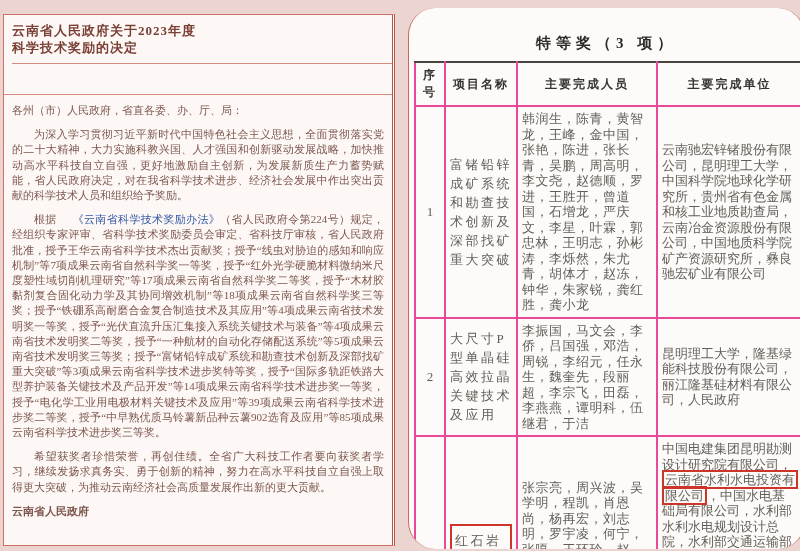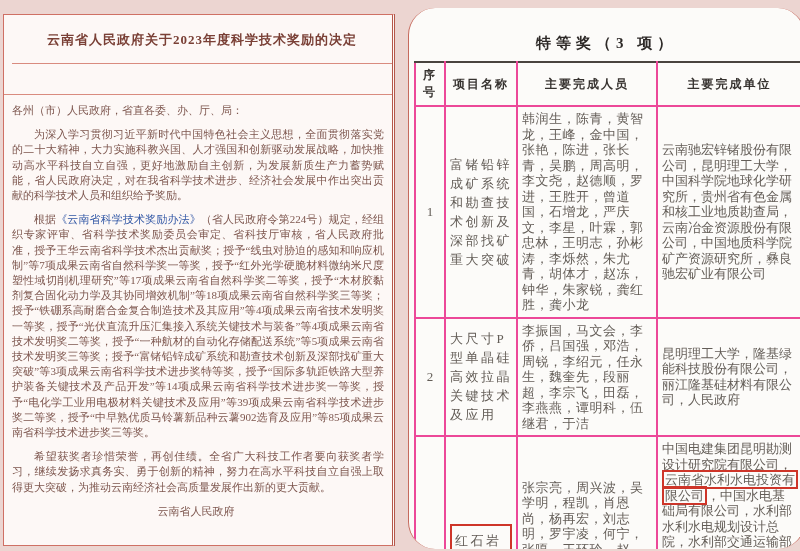--- a/index.html
+++ b/index.html
@@ -5,29 +5,29 @@
   html,body{margin:0;padding:0;}
   body{width:800px;height:551px;overflow:hidden;background:#ecd5d1;
        font-family:"Liberation Serif", serif;}
   .stage{position:relative;width:800px;height:551px;overflow:hidden;}
 
   
   .doc{position:absolute;left:3px;top:14px;width:392px;height:532px;
        background:#fdf8f6;border:1px solid #cf7064;border-right:3px double #b5574a;
        box-sizing:border-box;overflow:hidden;}
   .doc-title-box{height:48px;border-bottom:1px solid #d98b7f;
-       display:flex;flex-direction:row;justify-content:center;align-items:center;margin-left:8px;}
+       display:flex;flex-direction:column;justify-content:center;margin-left:8px;}
   .doc-title-box div{font-size:13px;font-weight:bold;color:#7a4036;line-height:17px;letter-spacing:1px;}
   .doc-band{height:30px;border-bottom:1px solid #d98b7f;}
   .doc-body{padding:8px 8px 0 8px;color:#7d564e;font-size:11px;line-height:15.2px;
        text-align:justify;}
   .doc-body p{margin:0 0 9px 0;}
   .para{text-indent:2em;}
-  .link{color:#2f55a4;text-decoration:none;cursor:pointer;}
-  .sign{text-align:center;margin-top:14px;padding-right:4px;}
+  .link{color:#2f55a4;text-decoration:none;cursor:pointer;margin-left:16px;}
+  .sign{text-align:left;margin-top:14px;padding-right:4px;font-weight:bold;}
 
   
   .sheet{position:absolute;left:408px;top:8px;width:397px;height:541px;
        background:#fcfbf9;border-left:1px solid #c66a5d;border-right:1px solid #c66a5d;
        box-sizing:border-box;overflow:hidden;border-radius:27px;}
   .sheet-title{margin-top:26px;text-align:center;font-size:15px;font-weight:bold;
        color:#2e2a28;letter-spacing:5px;}
   table.grid{border-collapse:collapse;table-layout:fixed;margin:8px 0 0 5px;width:387px;}
   table.grid th, table.grid td{border:2px solid #ec4899;box-sizing:border-box;
        font-size:13px;color:#635d57;vertical-align:middle;padding:4px 4px;}

